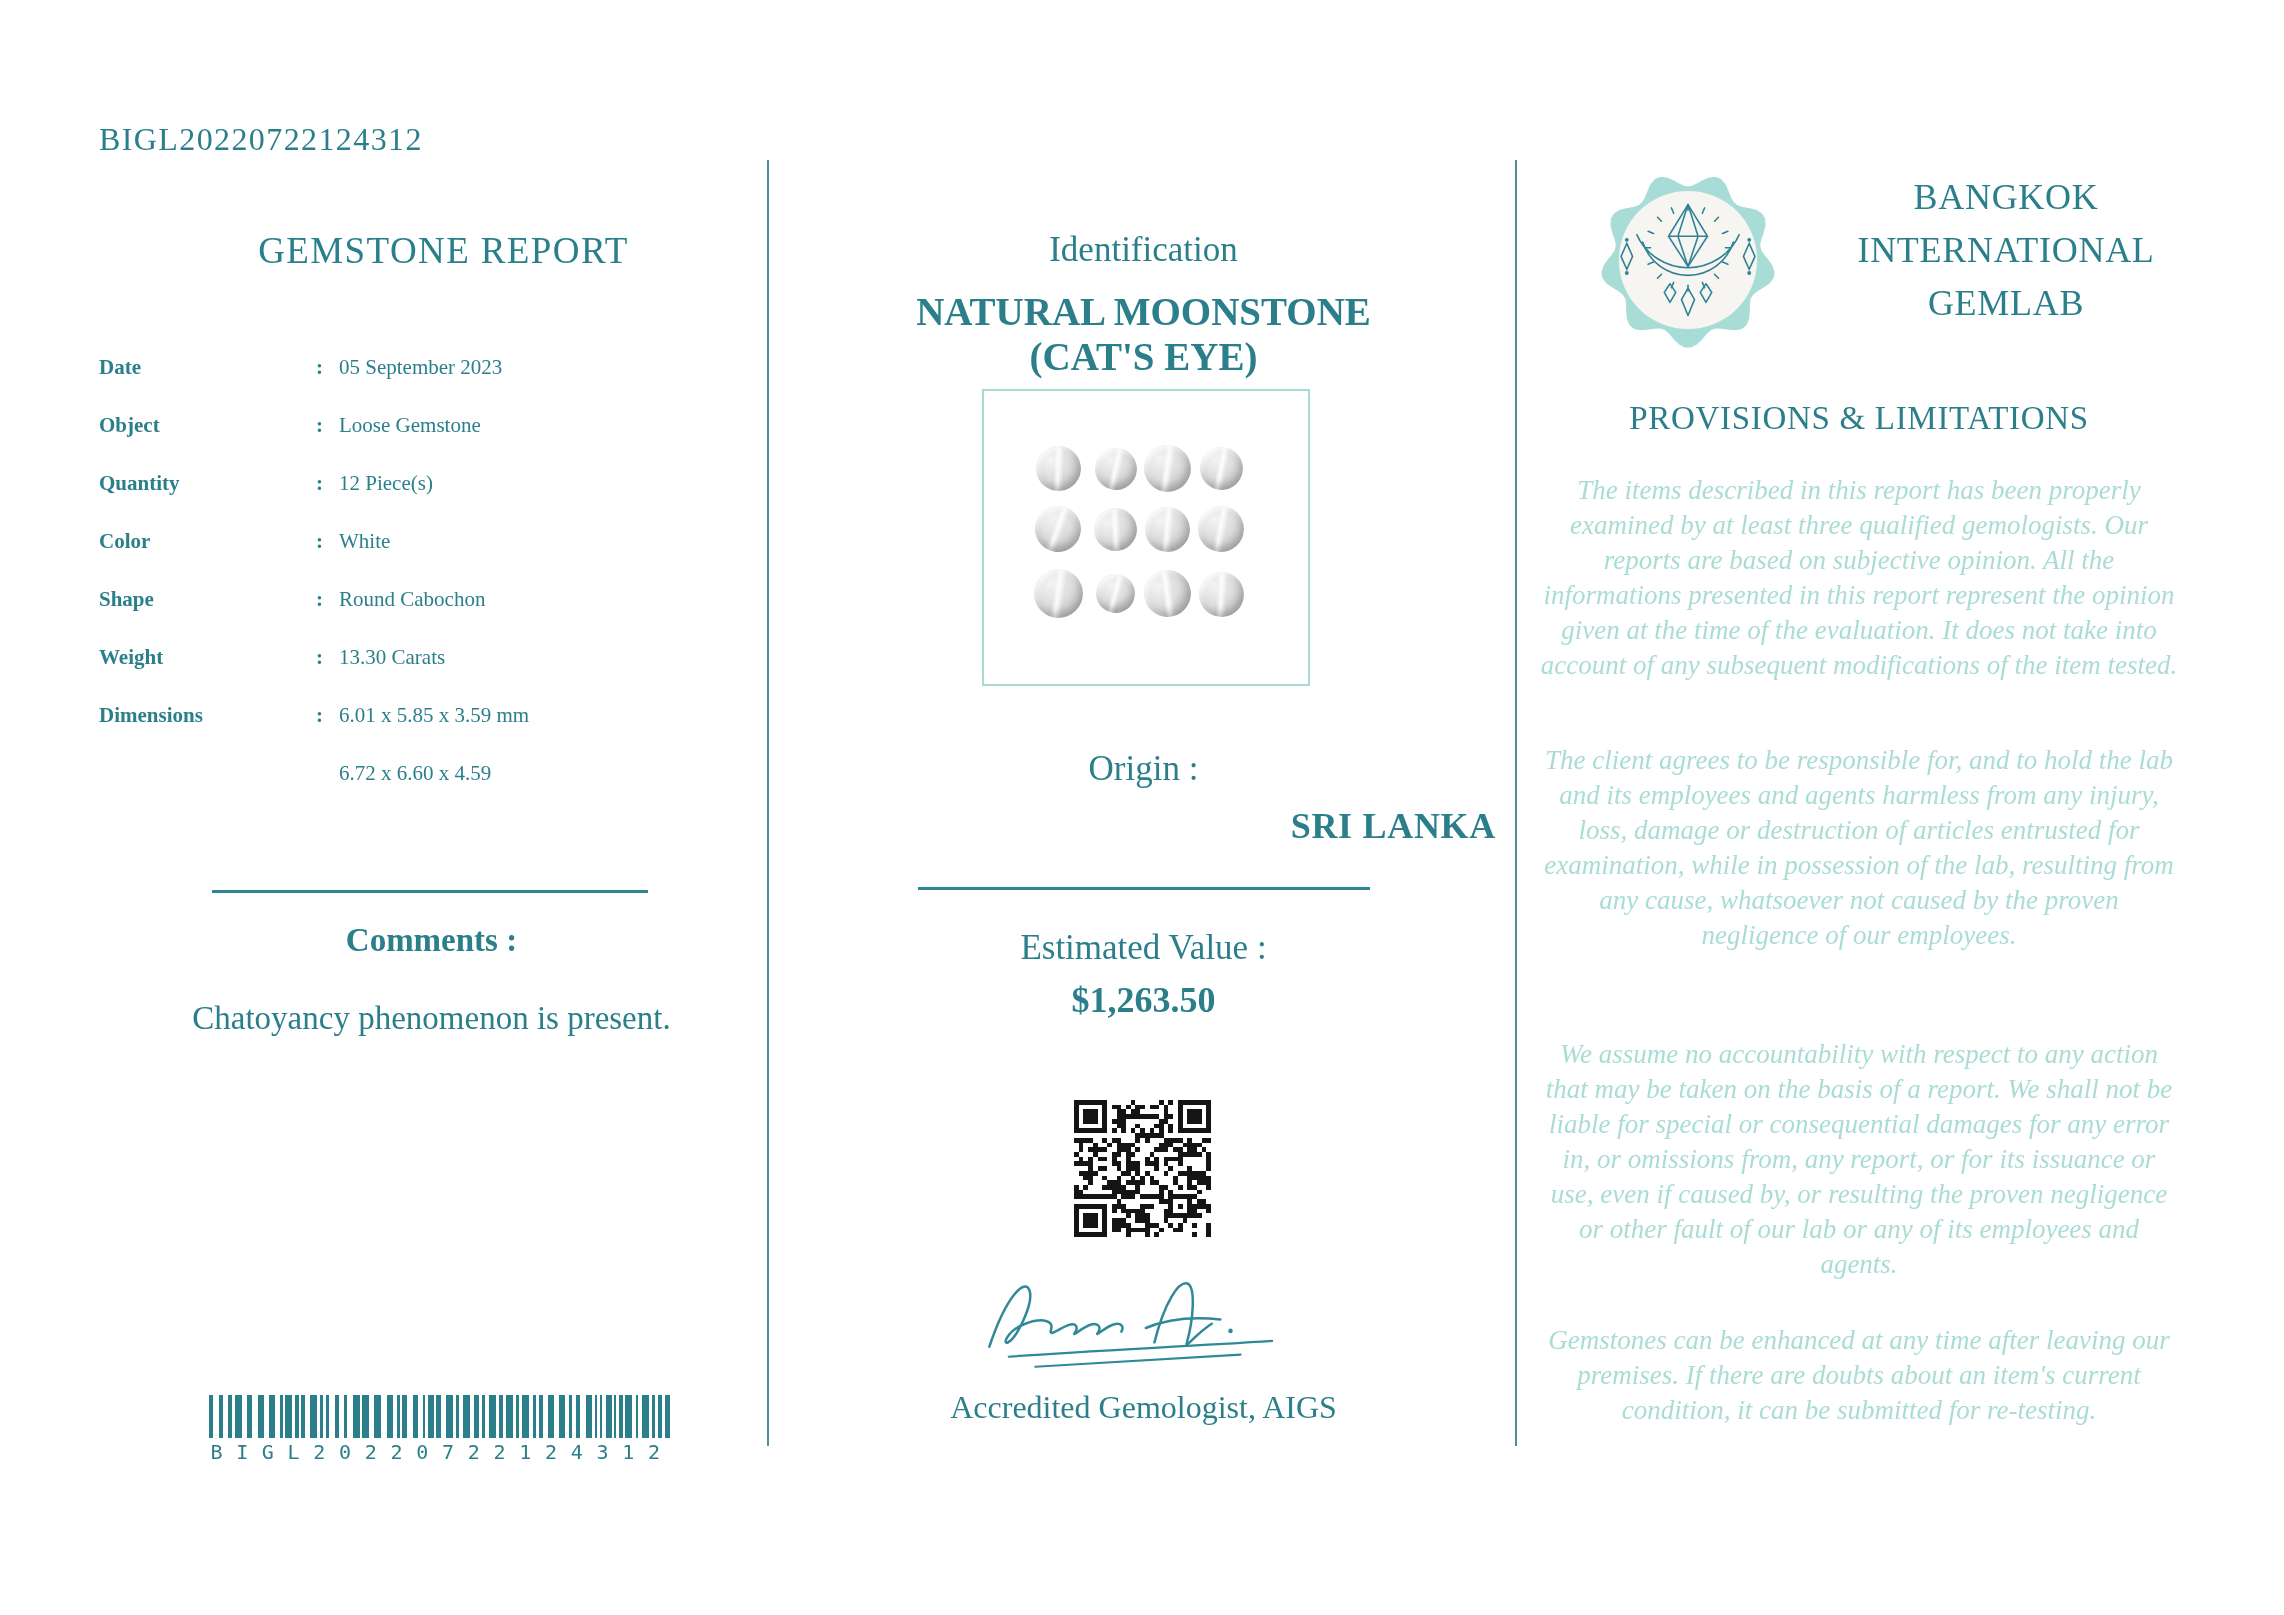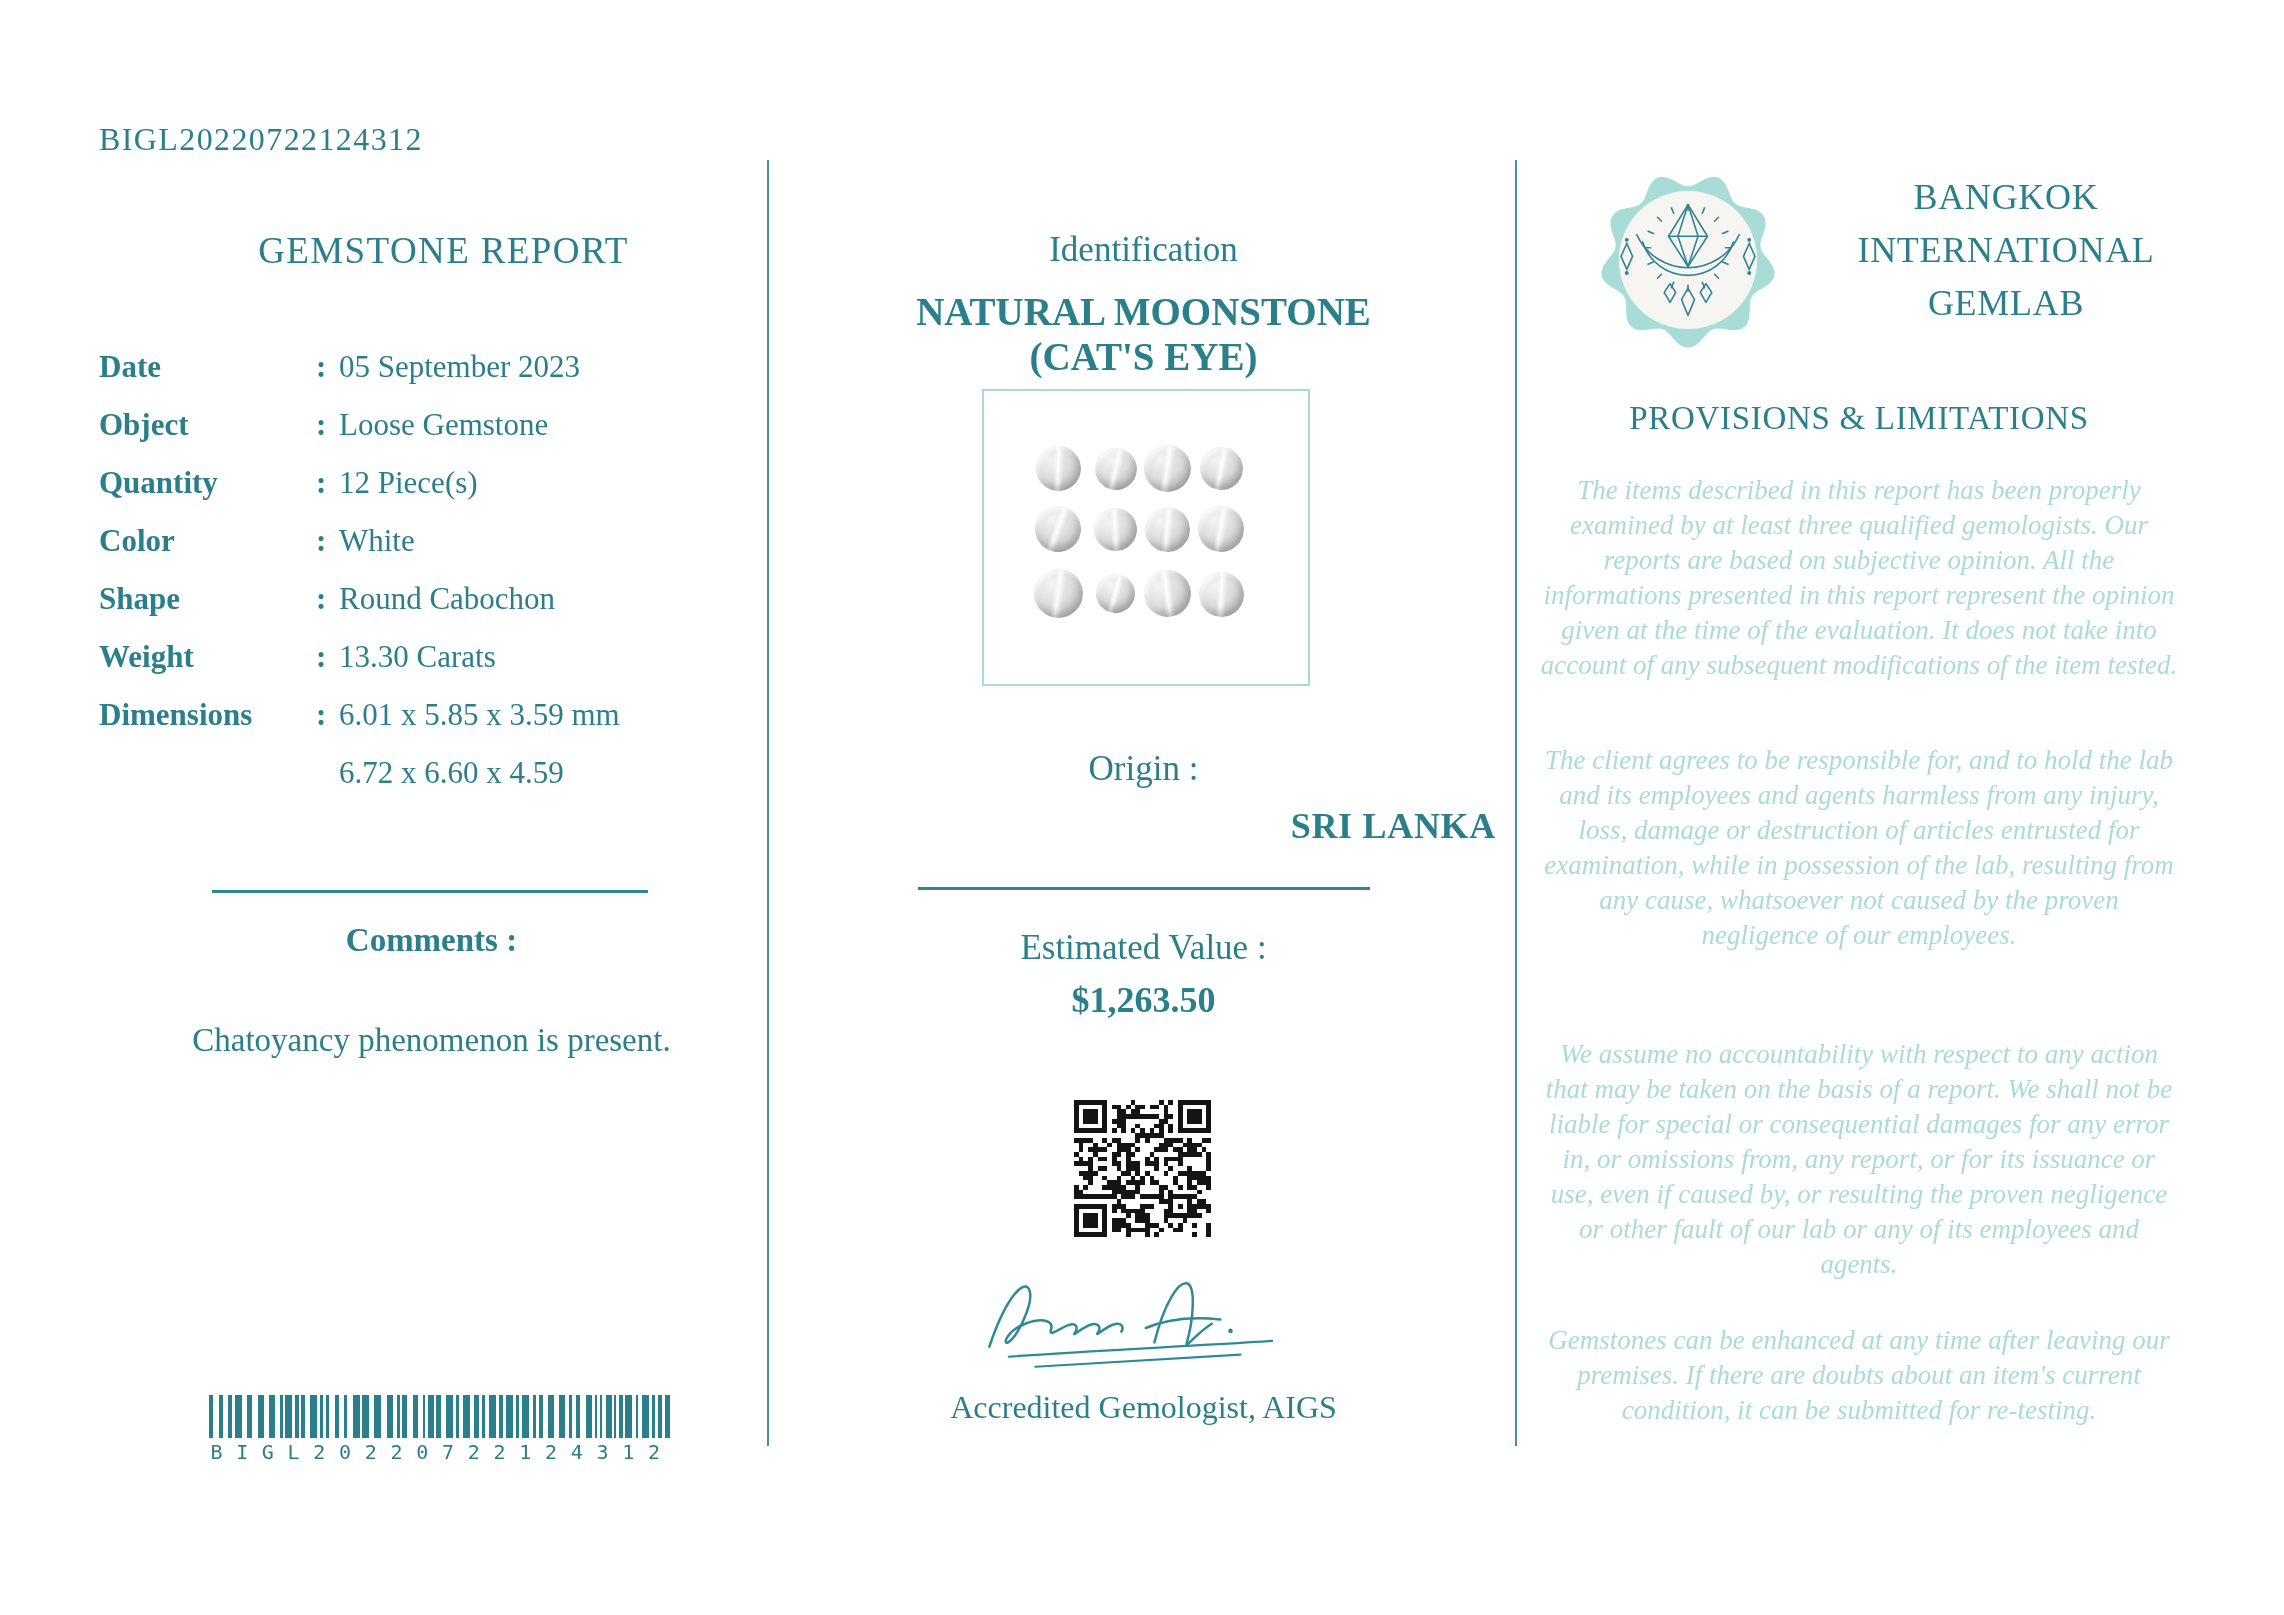--- a/index.html
+++ b/index.html
@@ -8,26 +8,26 @@
     font-family:"Liberation Serif","DejaVu Serif",serif;color:#2b7f8b;
   }
   .abs{position:absolute;}
   .center{text-align:center;}
   
   .vdiv{position:absolute;top:160px;height:1286px;width:2.2px;background:#4e8d9e;}
   
   .report-no{left:99px;top:121px;font-size:32px;letter-spacing:1.4px;}
   .report-title{left:84px;top:229px;width:719px;font-size:37px;font-weight:normal;letter-spacing:1.4px;}
   .fields{left:99px;top:338px;width:647px;}
-  .field-row{height:58px;line-height:58px;font-size:31px;white-space:nowrap;}
+  .field-row{height:58px;line-height:58px;font-size:21px;white-space:nowrap;}
   .f-label{display:inline-block;width:217px;font-weight:bold;}
   .f-colon{display:inline-block;width:23px;font-weight:bold;}
   .hr-teal{position:absolute;height:2.9px;background:#2f8495;}
   .comments-label{left:72px;top:922px;width:719px;font-size:33px;font-weight:bold;}
-  .comments-text{left:72px;top:1022px;width:719px;font-size:33px;}
+  .comments-text{left:72px;top:1000px;width:719px;font-size:33px;}
   .barcode-wrap{left:209px;top:1395px;width:467px;height:69px;}
   .barcode-bars{position:absolute;left:0;top:0;width:464px;height:43px;}
   .barcode-bars div{position:absolute;top:0;height:43px;background:#2b7f8b;}
   .barcode-text{position:absolute;left:1.4px;top:45px;font-family:"DejaVu Sans Mono","Liberation Mono",monospace;
     font-size:20px;letter-spacing:13.7px;color:#2b7f8b;white-space:nowrap;}
   
   .mid-heading{left:791px;top:230px;width:705px;font-size:35px;}
   .mid-name1{left:791px;top:289px;width:705px;font-size:39px;font-weight:bold;}
   .mid-name2{left:791px;top:334px;width:705px;font-size:39px;font-weight:bold;}
   .photo-box{left:982px;top:389px;width:324px;height:293px;border:2.9px solid #a9dbd5;background:#ffffff;}

